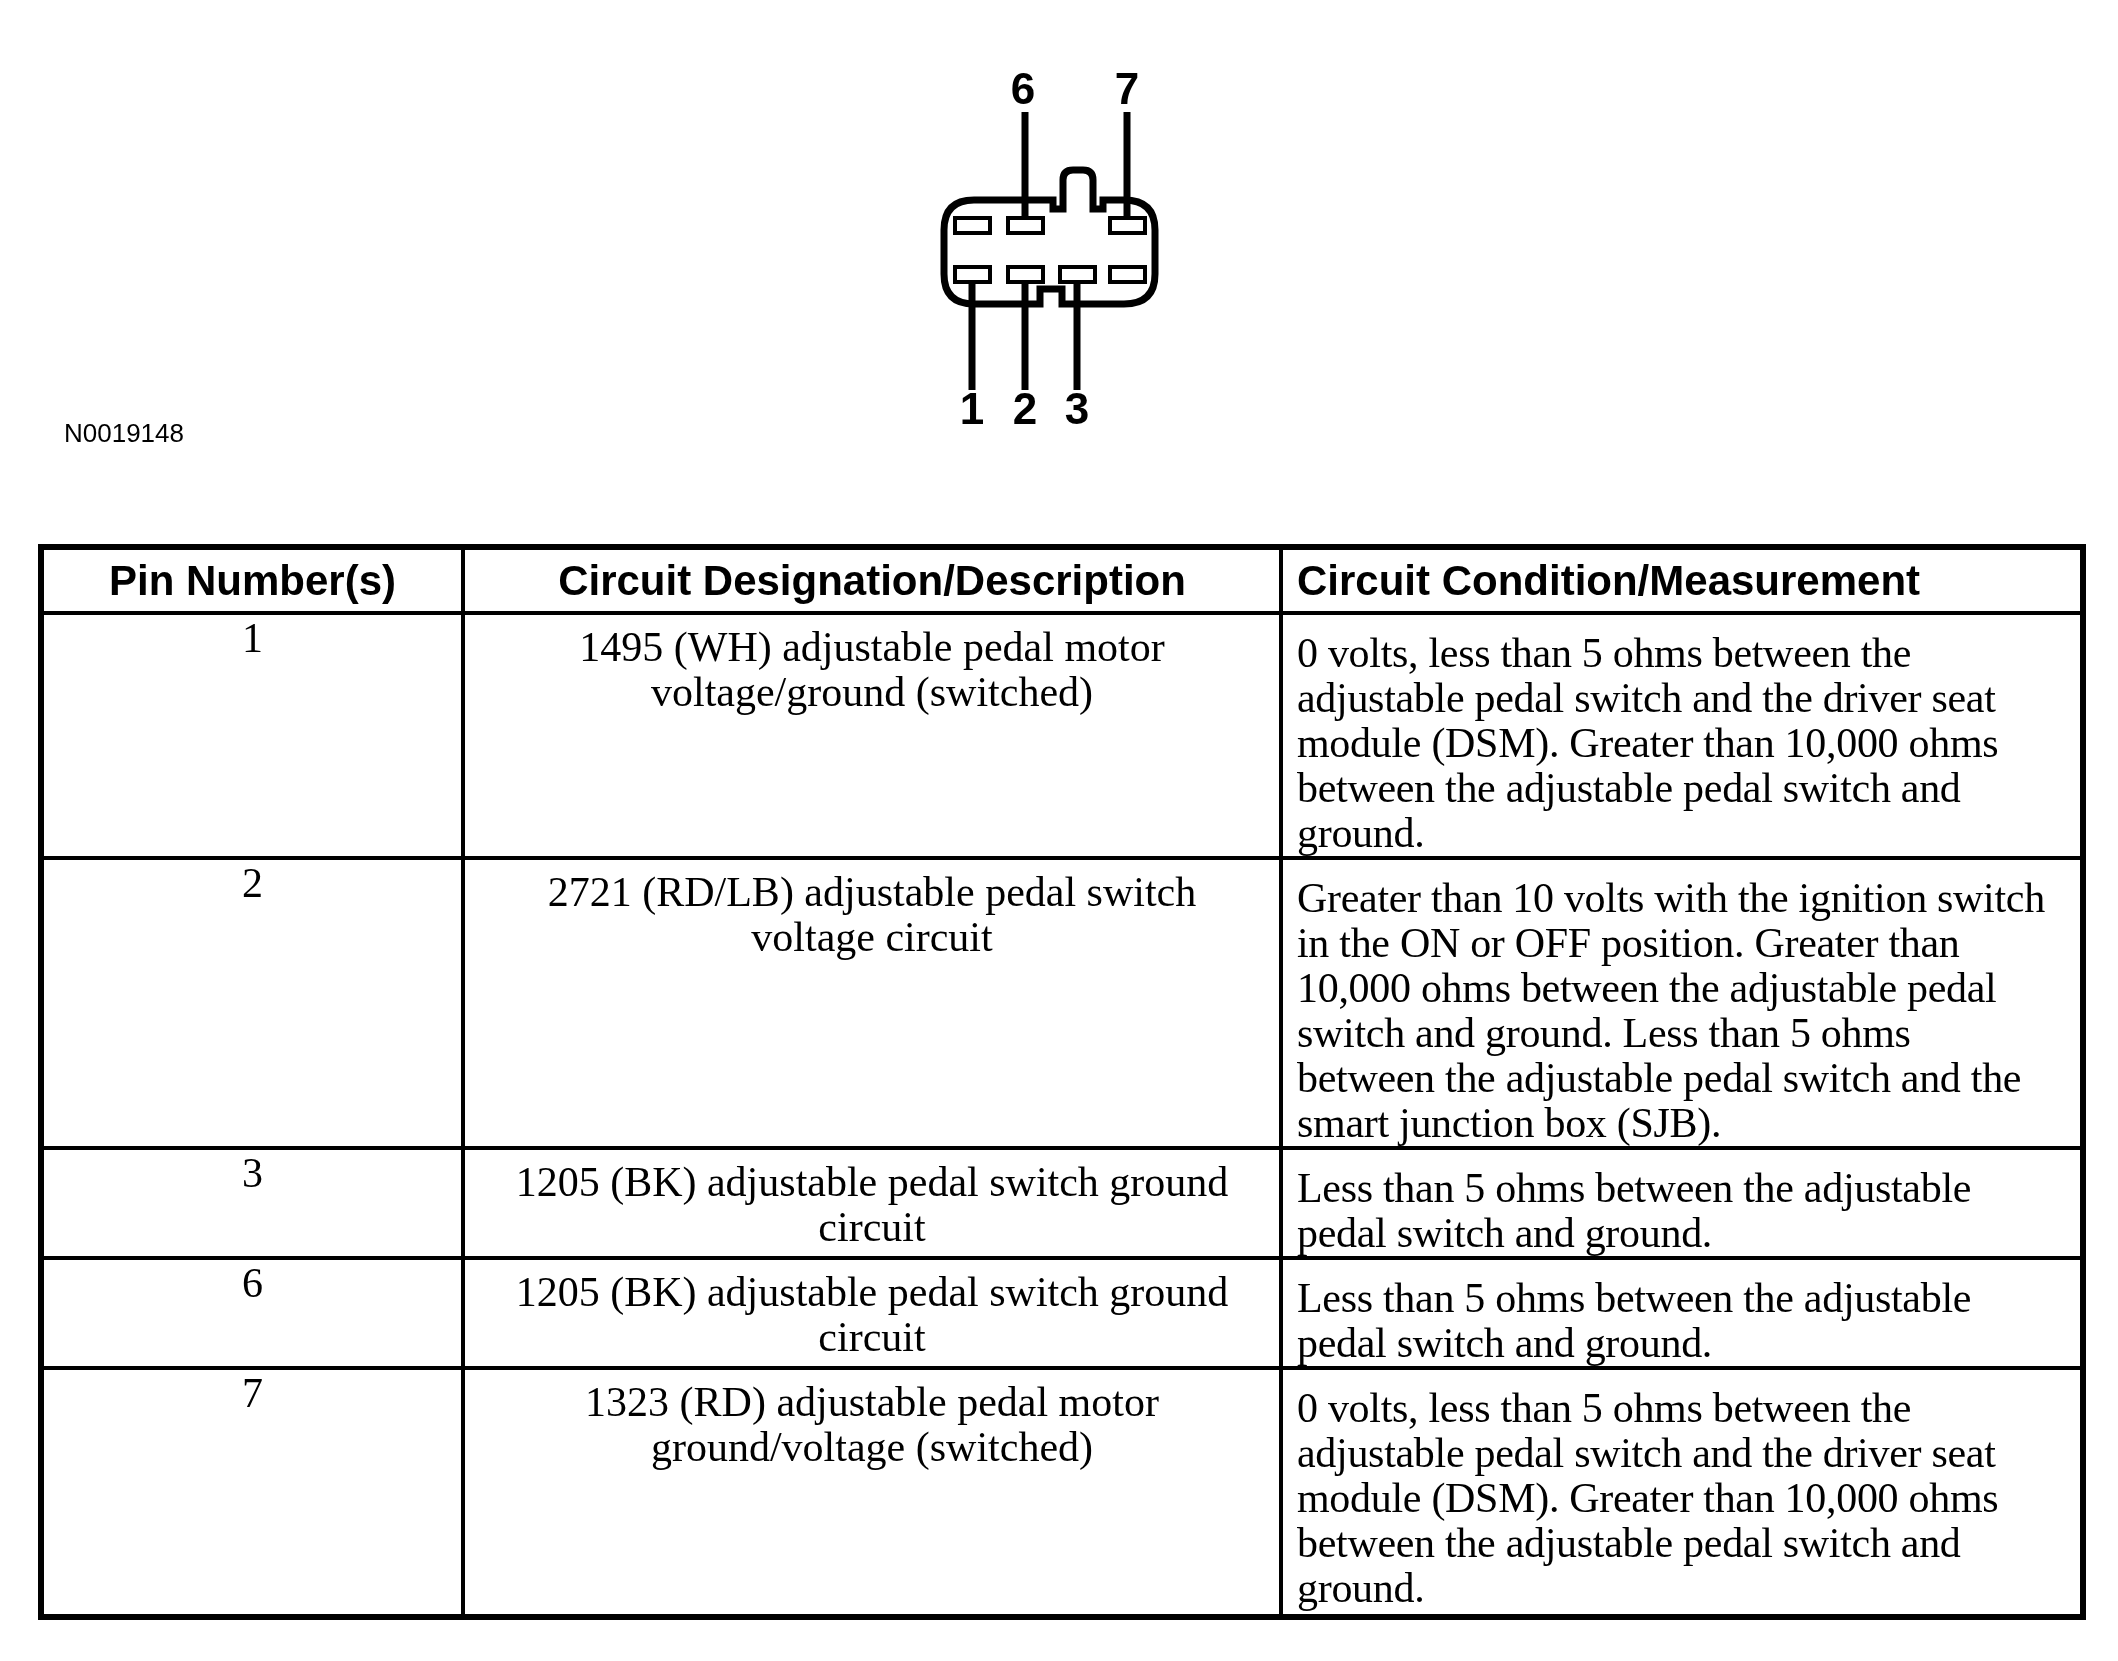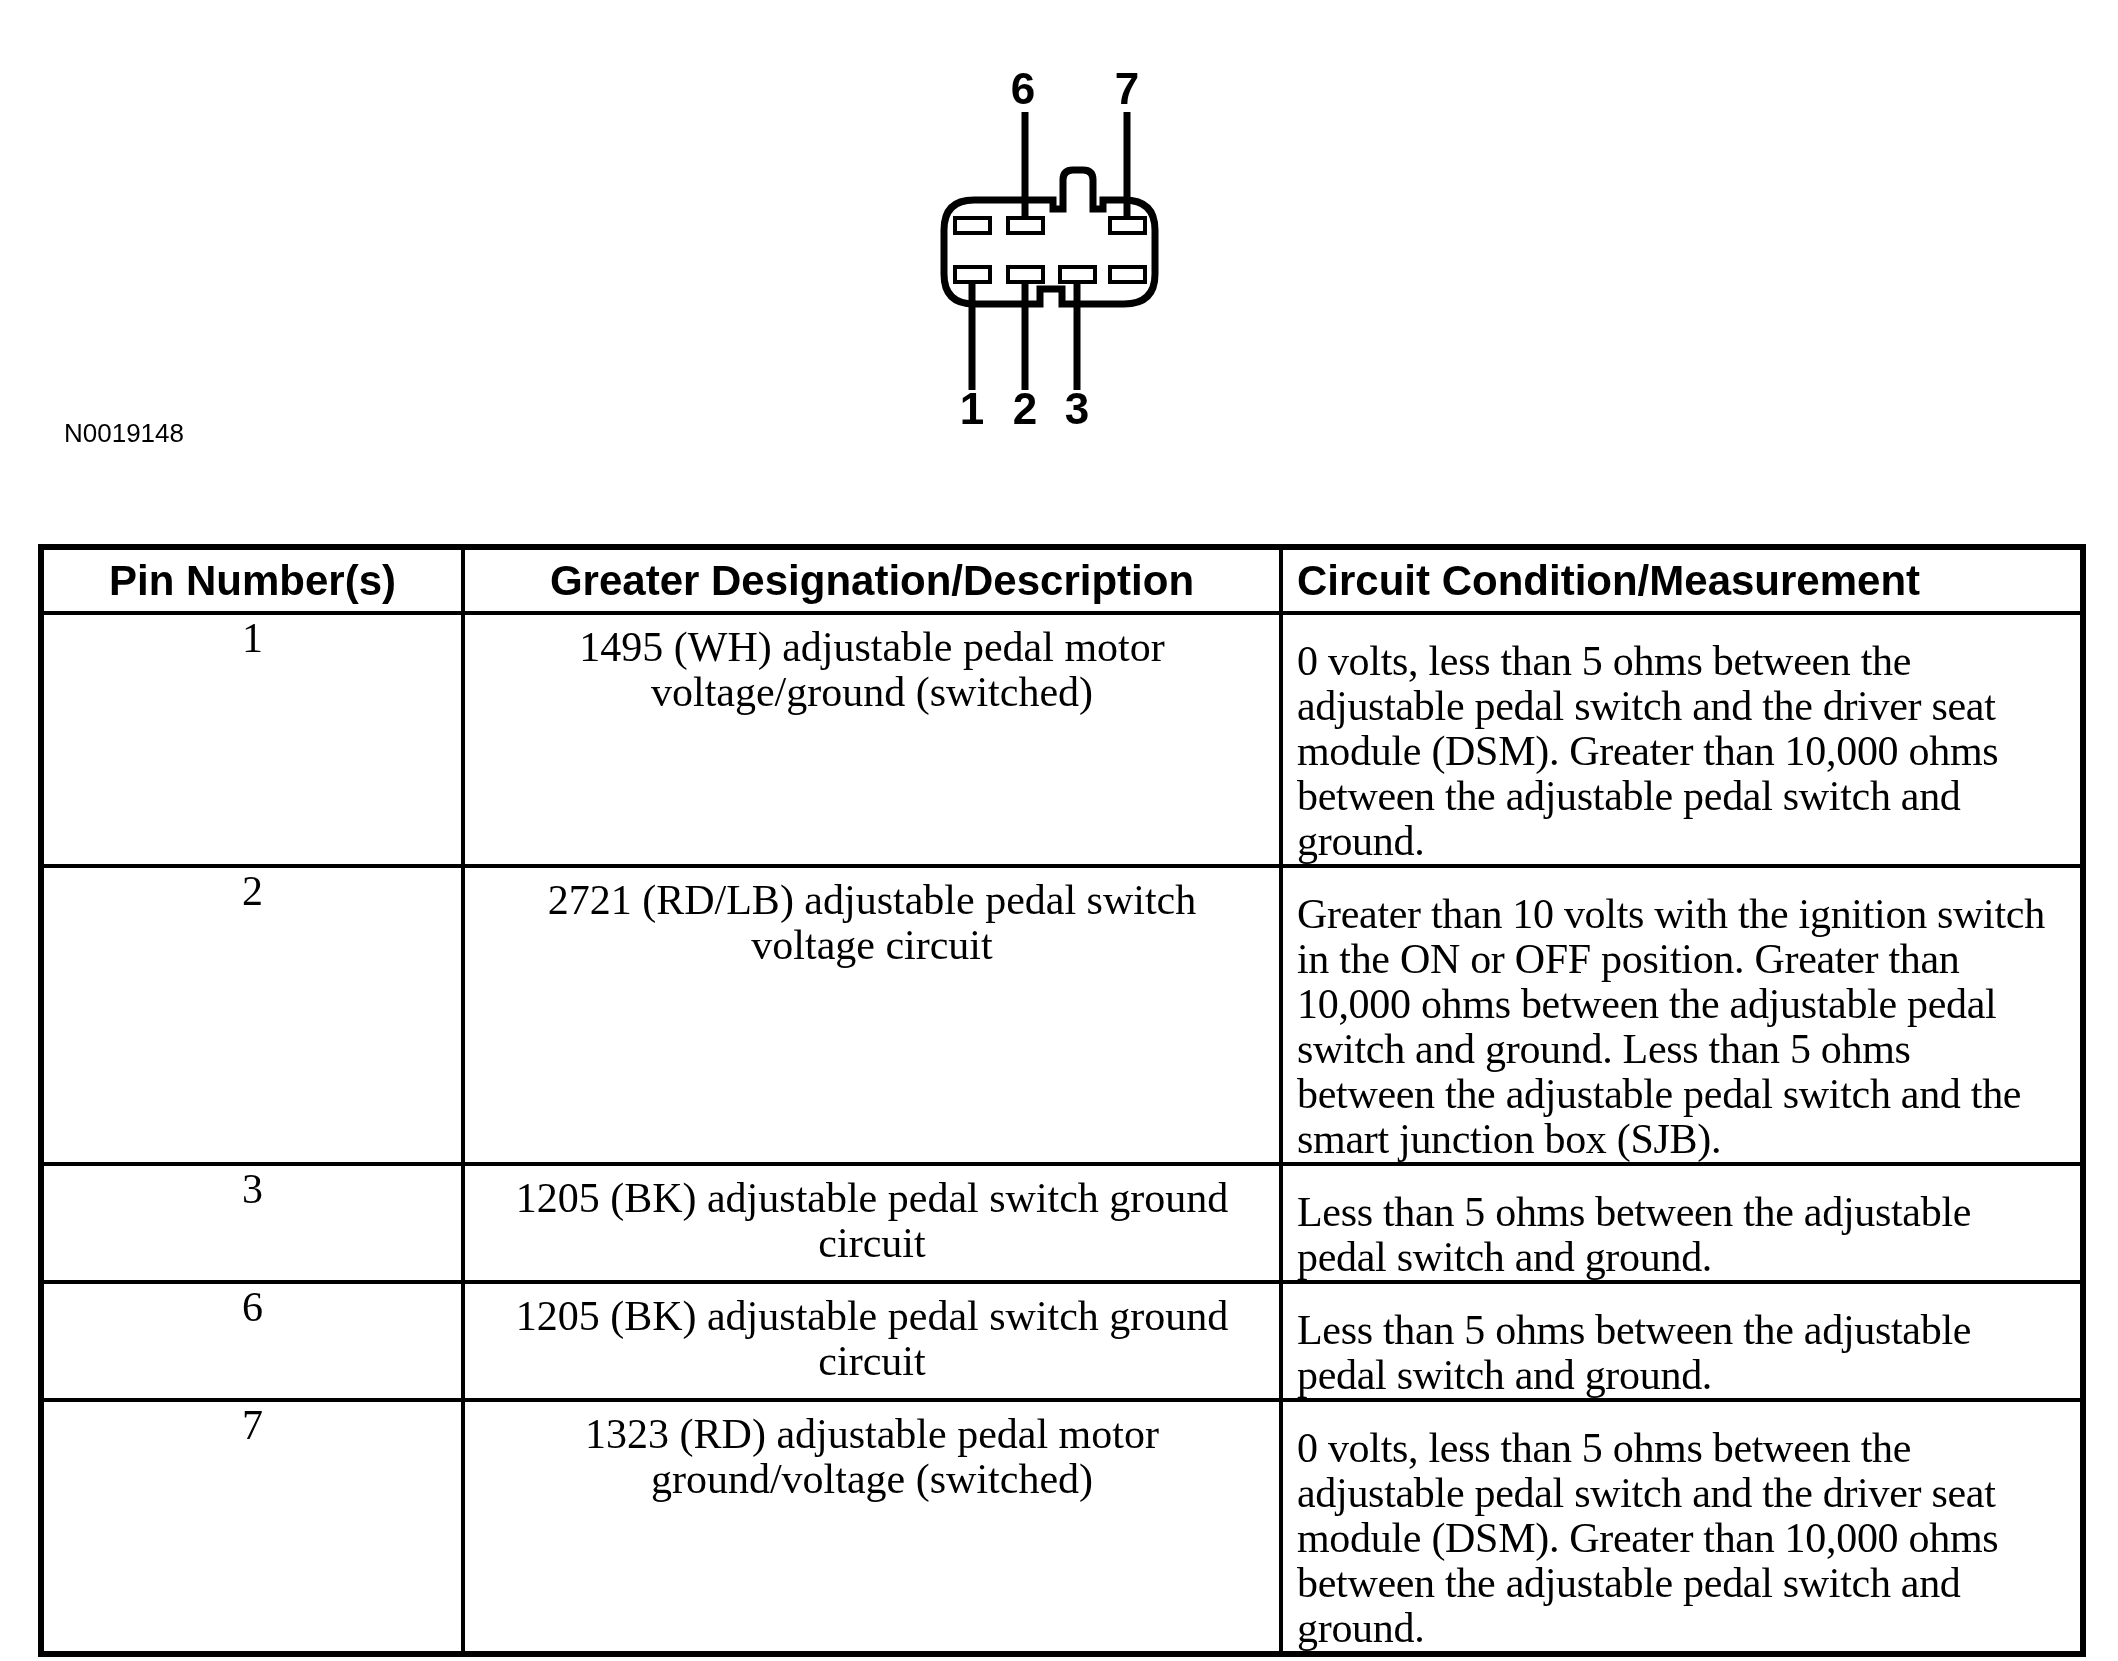--- a/index.html
+++ b/index.html
@@ -85,21 +85,21 @@
     overflow: hidden;
   }
   td.col-normal {
     text-align: left;
     font-size: 41px;
   }
   td.col-normal .ct {
     white-space: pre-line;
     line-height: 45px;
     letter-spacing: -0.3px;
-    padding: 24px 8px 0 14px;
+    padding: 16px 8px 0 14px;
     overflow: hidden;
   }
 </style>
 </head>
 <body>
 
 <div id="page">
 
   <svg id="connector-svg" width="340" height="400" viewBox="880 40 340 400">
 
@@ -153,21 +153,21 @@
 
   <table id="pin-table">
     <colgroup>
       <col style="width:422px">
       <col style="width:818px">
       <col style="width:802px">
     </colgroup>
     <thead>
       <tr style="height:66px">
         <th class="h-pin">Pin Number(s)</th>
-        <th class="h-circuit">Greater Designation/Description</th>
+        <th class="h-circuit">Circuit Designation/Description</th>
         <th class="h-normal">Circuit Condition/Measurement</th>
       </tr>
     </thead>
     <tbody>
       <tr style="height:244px">
         <td class="col-pin">1</td>
         <td class="col-circuit">
             <div class="ct" style="max-height:230px">1495 (WH) adjustable pedal motor
 voltage/ground (switched)</div>
           </td>

